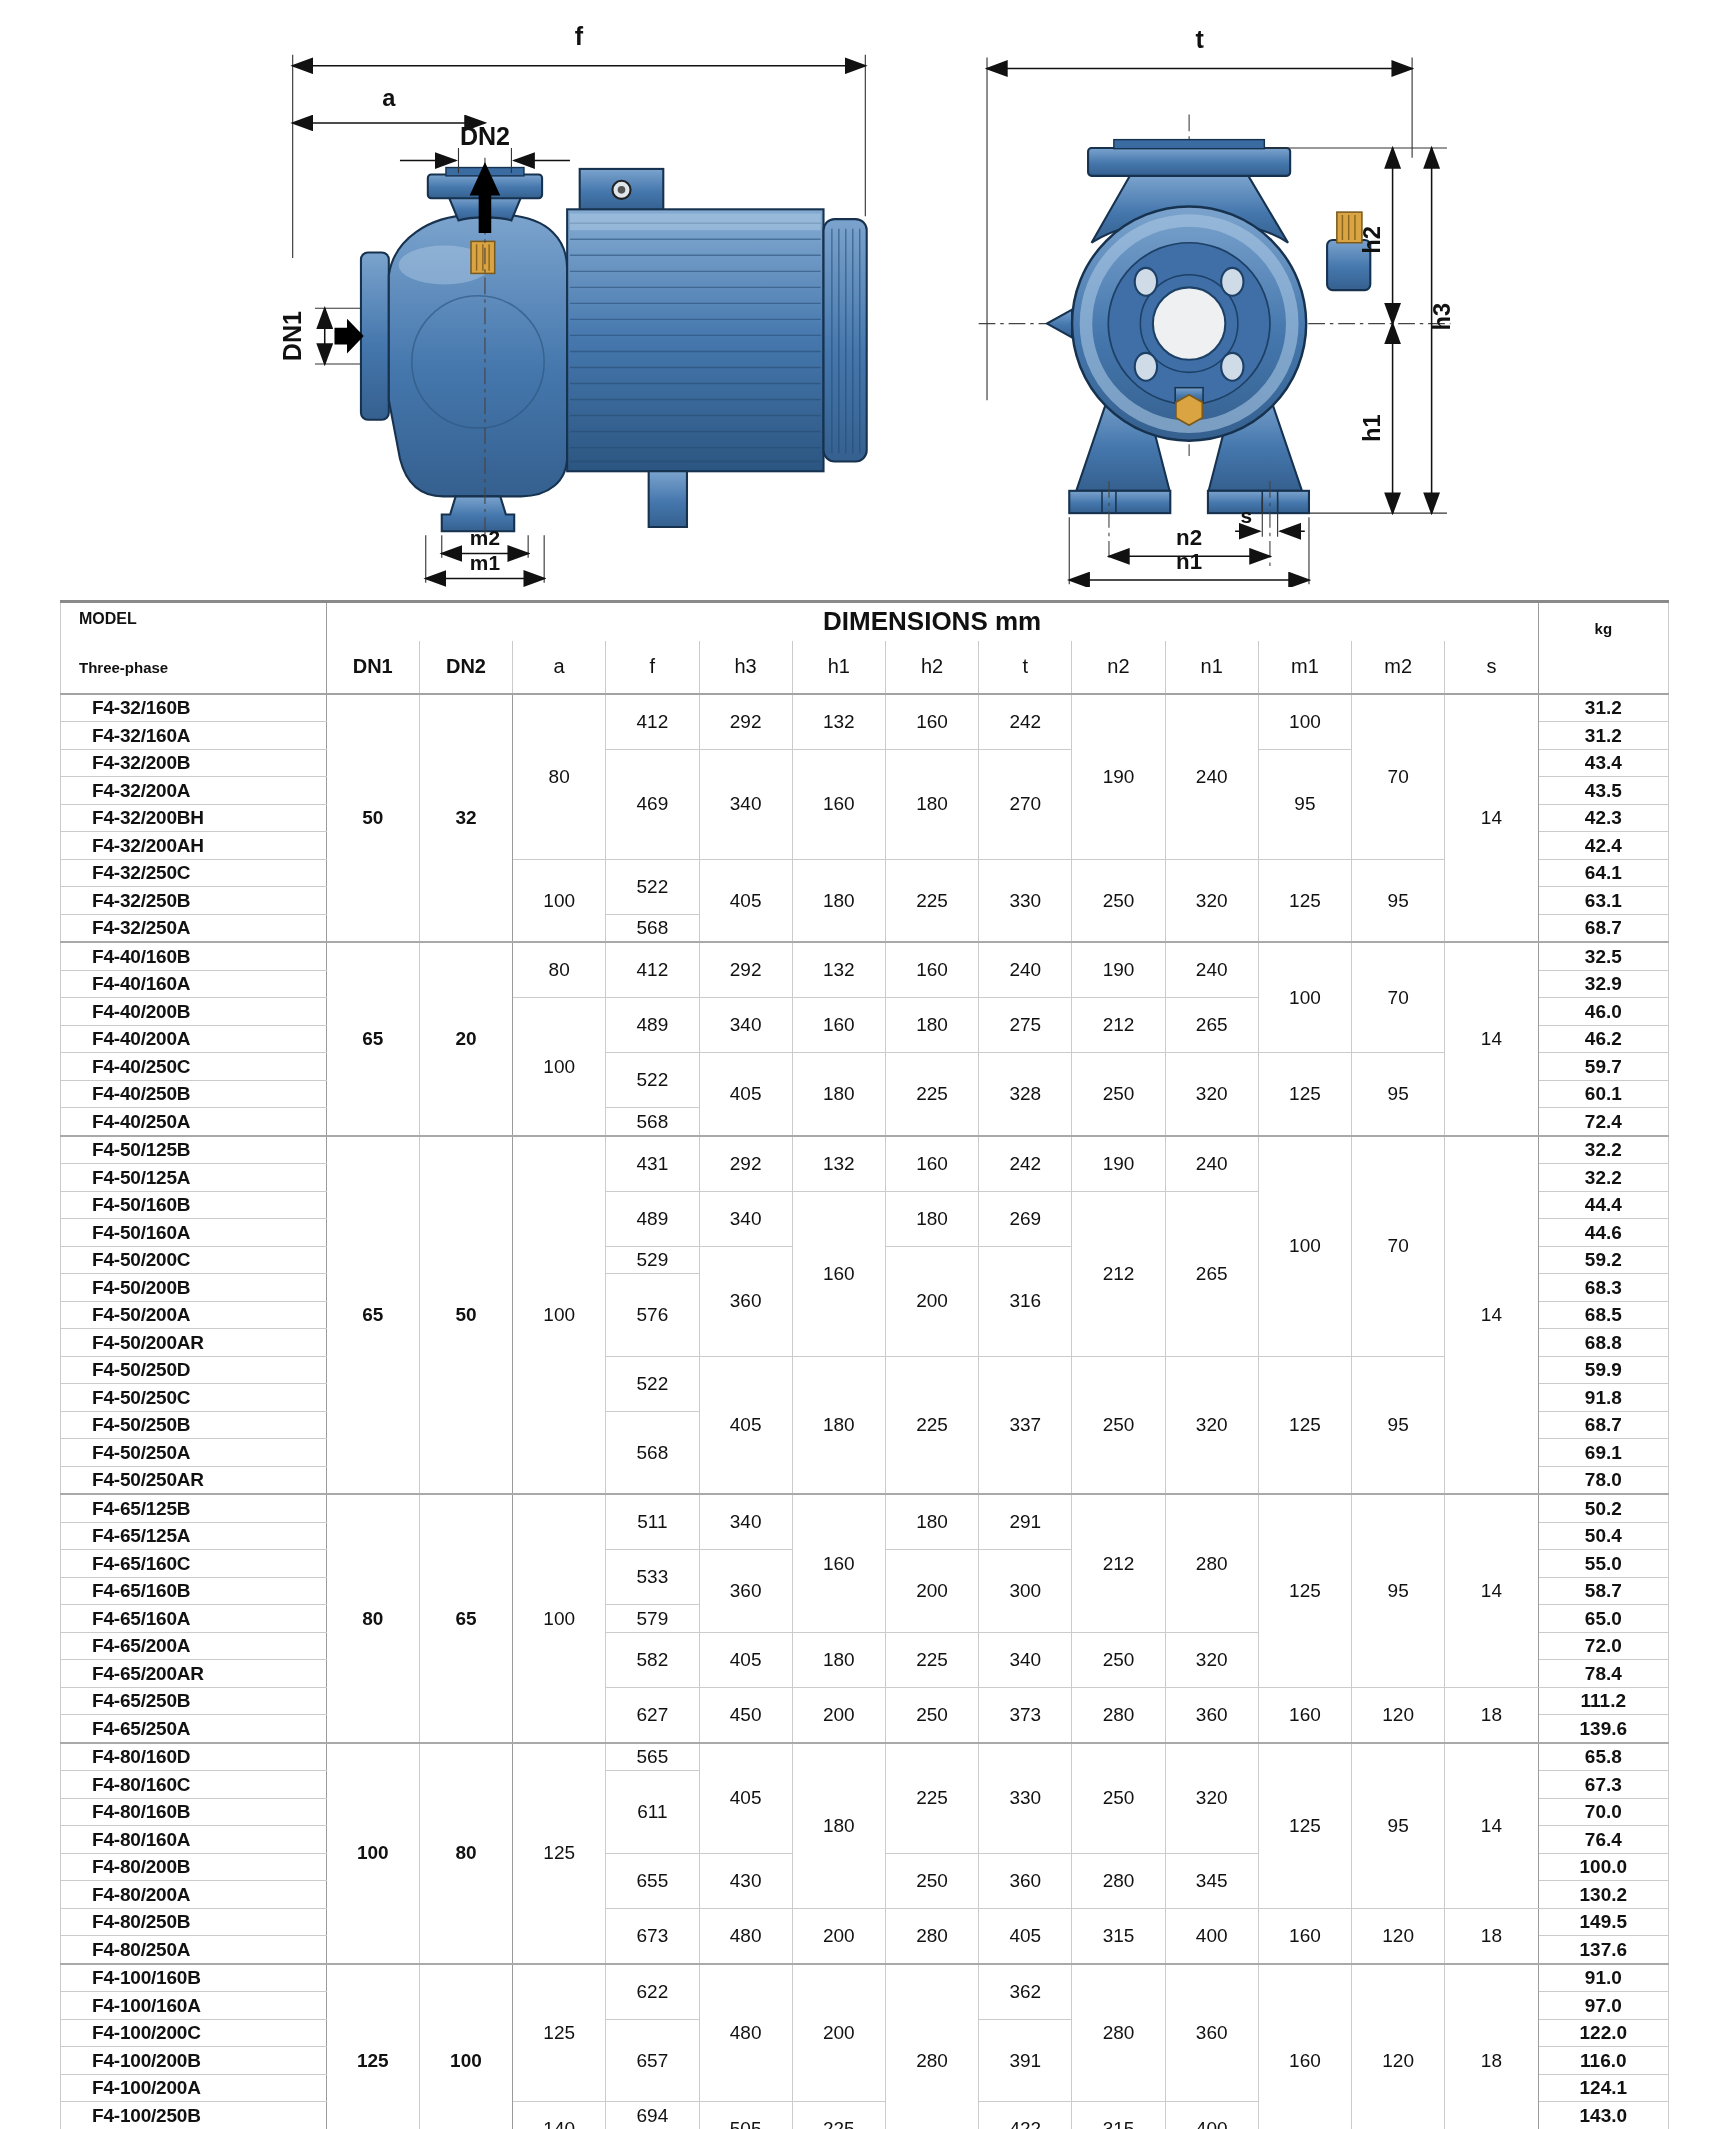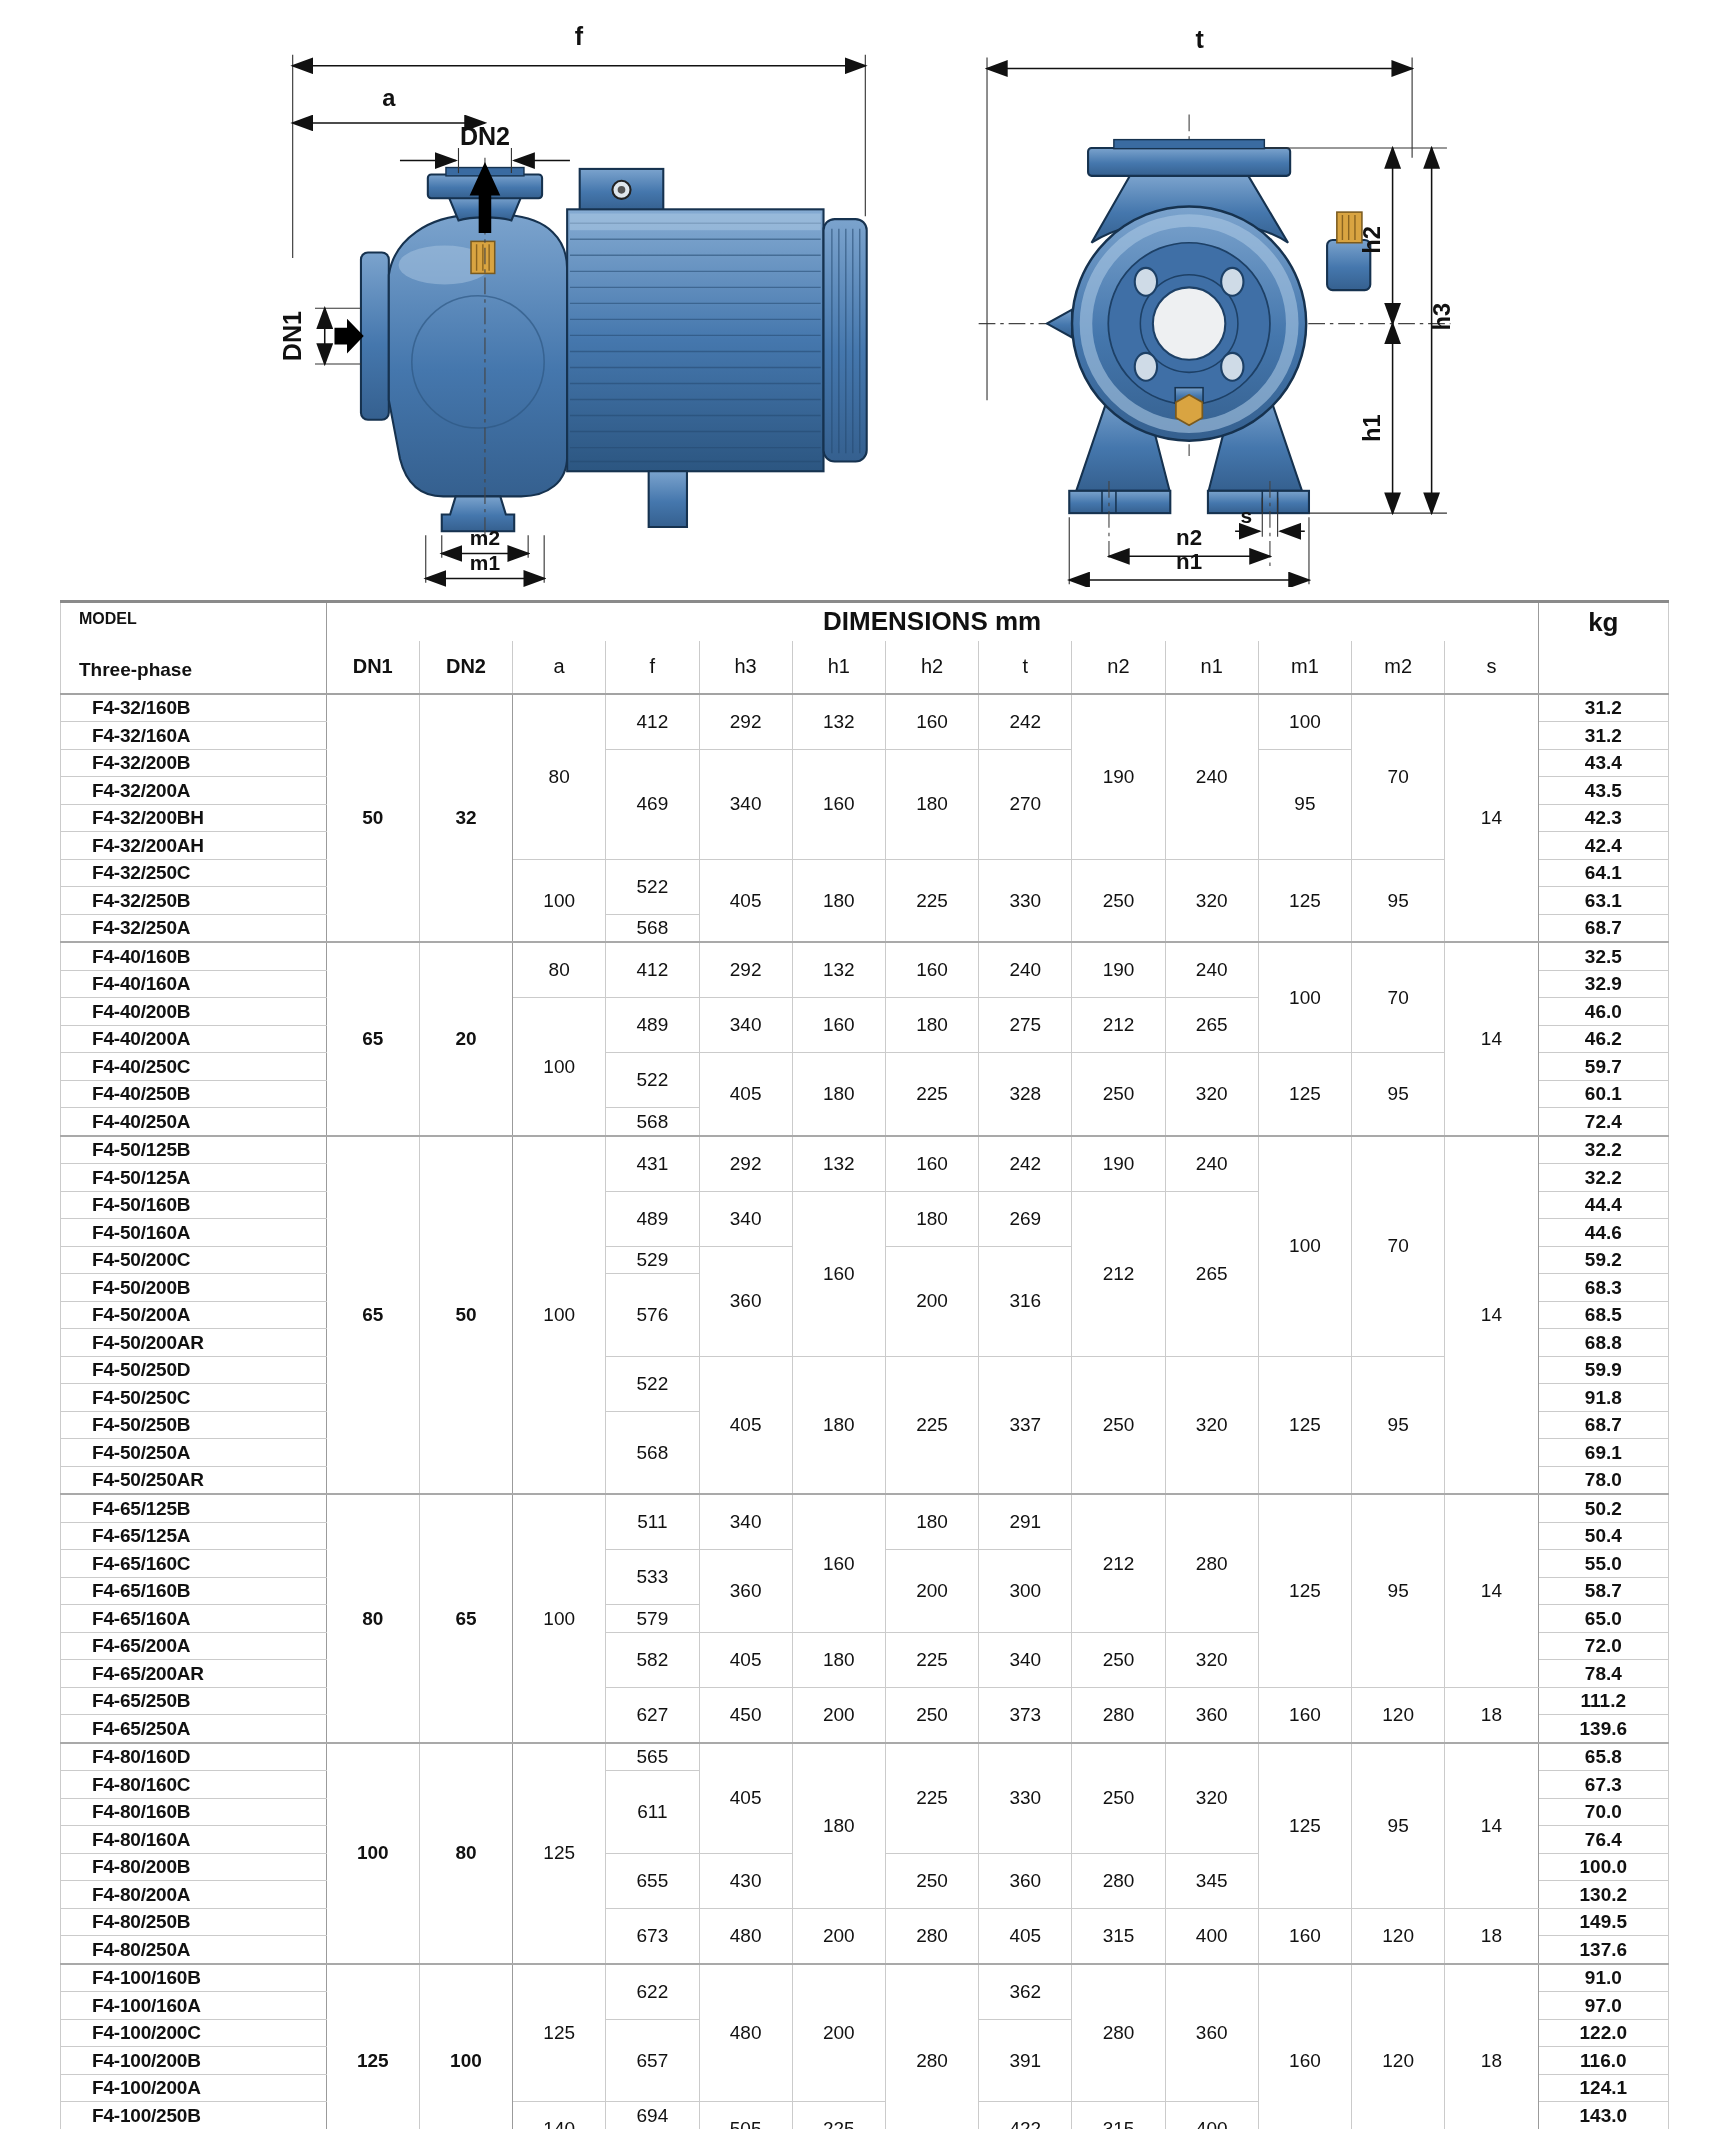--- a/index.html
+++ b/index.html
@@ -15,23 +15,23 @@
 
   
   .table-wrap{padding-left:60px;}
   table.dims{border-collapse:collapse;table-layout:fixed;width:1609px;
     border-top:3.5px solid #8a8a8a;border-bottom:3.5px solid #a9a9a9;
     border-left:0.7px solid #cbcbcb;border-right:0.7px solid #cbcbcb;}
   col.c-model{width:265px;} col.c-dim{width:93px;} col.c-kg{width:130px;}
   thead th{font-weight:bold;}
   th.h-model{text-align:left;vertical-align:top;border-right:1.4px solid #9b9b9b;border-bottom:2.8px solid #a3a3a3;padding:7px 0 5.6px 18px;height:86px;box-sizing:border-box;}
   th.h-model .t1{font-size:16px;}
-  th.h-model .t2{font-size:19px;margin-top:31px;}
+  th.h-model .t2{font-size:15px;margin-top:31px;}
   th.h-dims{font-size:26px;text-align:center;vertical-align:middle;height:36px;border-bottom:none;}
-  th.h-kg{font-size:26px;text-align:center;vertical-align:top;padding-top:4px;border-left:1.4px solid #9b9b9b;border-bottom:2.8px solid #a3a3a3;}
+  th.h-kg{font-size:15px;text-align:center;vertical-align:top;padding-top:17px;border-left:1.4px solid #9b9b9b;border-bottom:2.8px solid #a3a3a3;}
   tr.colrow th{font-size:20px;font-weight:normal;text-align:center;vertical-align:middle;height:50px;
     border-left:0.7px solid #cbcbcb;border-bottom:2.8px solid #a3a3a3;}
   tr.colrow th.bold{font-weight:bold;}
   tbody td{font-size:19px;text-align:center;vertical-align:middle;height:26.5px;
     border-right:0.7px solid #cbcbcb;border-bottom:0.7px solid #cbcbcb;padding:0;}
   td.model-cell{text-align:left;padding-left:31px;font-weight:bold;border-right:1.4px solid #9b9b9b;letter-spacing:-0.2px;}
   td.col-DN1,td.col-DN2{font-weight:bold;}
   td.col-DN2{border-right:1.4px solid #9b9b9b;}
   td.col-s{border-right:1.4px solid #9b9b9b;}
   td.kg-cell{font-weight:bold;border-right:none;margin-top:20px;}

